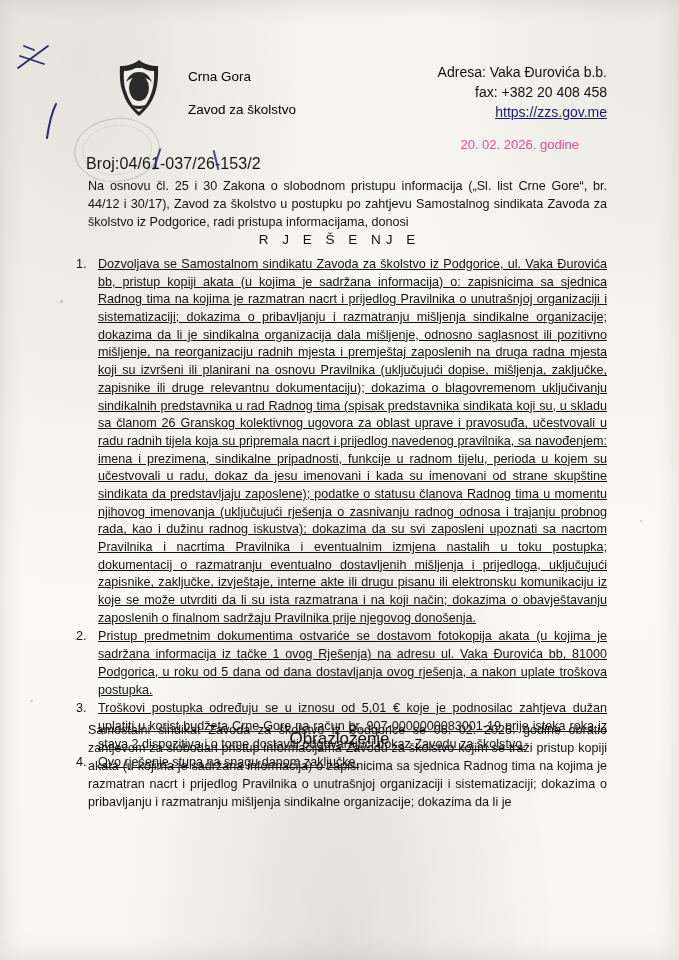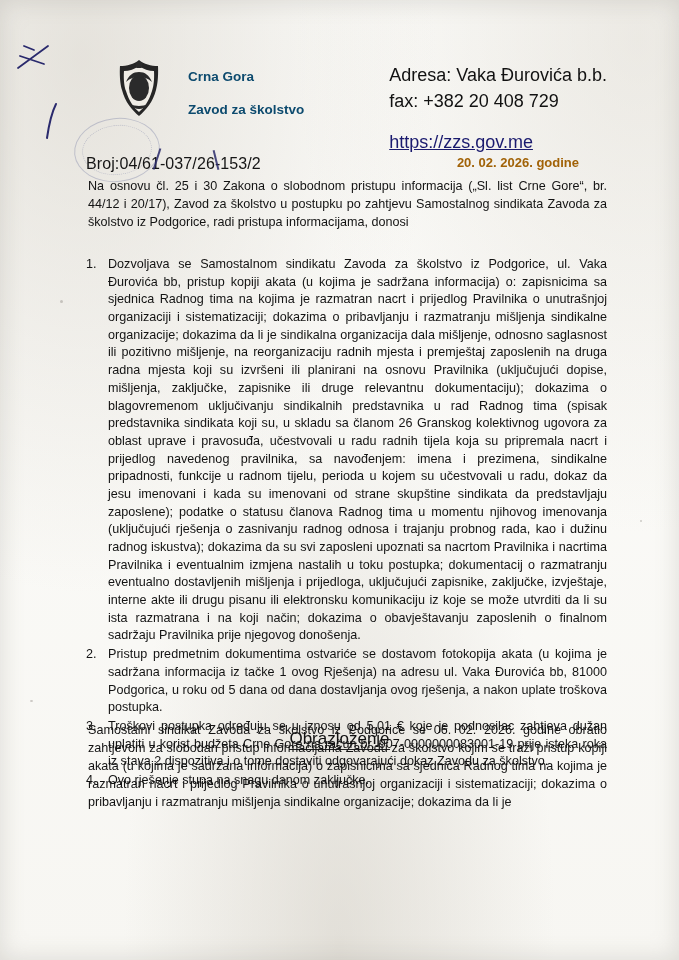--- a/index.html
+++ b/index.html
@@ -48,38 +48,36 @@
     left: 108px;
     top: 0px;
     width: 62px;
     height: 76px;
   }
   .org-block {
     position: absolute;
     left: 188px;
     top: 12px;
     font-size: 13.5px;
-    color: #0c4a6e;
+    color: #000000;
     line-height: 1.1;
-    font-weight: bold;
   }
   .org-block .l1 { margin-bottom: 18px; }
   .addr-block {
     position: absolute;
     right: 72px;
     top: 5px;
-    text-align: left;
-    font-size: 18px;
+    text-align: right;
+    font-size: 14px;
     color: #111;
     line-height: 1.42;
   }
   .addr-block .link {
     color: #1a1a6e;
     text-decoration: underline;
-    margin-top: 16px;
   }
 
   
   .stamp {
     position: absolute;
     left: 74px;
     top: 118px;
     width: 84px;
     height: 62px;
     border-radius: 50%;
@@ -98,24 +96,23 @@
     position: absolute;
     left: 86px;
     top: 155px;
     font-size: 16px;
     color: #151515;
     letter-spacing: .1px;
   }
   .datum {
     position: absolute;
     right: 100px;
-    top: 155px;
+    top: 137px;
     font-size: 13px;
-    color: #a16207;
-    font-weight: bold;
+    color: #ec4899;
   }
   .pen-mark1 {
     position: absolute;
     left: 156px;
     top: 148px;
     width: 2px;
     height: 22px;
     background: #2b2b6b;
     transform: rotate(18deg);
     opacity: .85;
@@ -160,26 +157,27 @@
     position: absolute;
     left: 0; right: 0;
     top: 232px;
     text-align: center;
     font-size: 13.5px;
     letter-spacing: 5px;
     color: #111;
   }
   .ol-wrap {
     position: absolute;
-    left: 82px;
+    left: 72px;
     right: 72px;
     top: 256px;
     font-size: 12.6px;
     line-height: 1.405;
     color: #131313;
+    text-decoration: underline;
   }
   ol.items {
     margin: 0;
     padding: 0;
     list-style: none;
     counter-reset: item;
   }
   ol.items > li {
     position: relative;
     padding-left: 26px;
@@ -247,33 +245,34 @@
         <path d="M21 46 c3 3 7 5 10 5 c3 0 7 -2 10 -5 c-4 1 -7 2 -10 2 c-3 0 -6 -1 -10 -2z" fill="#2b2b2b"></path>
         <rect x="28" y="4" width="6" height="6" rx="1" fill="#2b2b2b"></rect>
       </g>
     </svg>
     <div class="org-block">
       <div class="l1">Crna Gora</div>
       <div class="l2">Zavod za školstvo</div>
     </div>
     <div class="addr-block">
       <div>Adresa: Vaka Đurovića b.b.</div>
-      <div>fax: +382 20 408 729</div>
+      <div>fax: +382 20 408 458</div>
       <div class="link">https://zzs.gov.me</div>
     </div>
   </div>
 
   <div class="stamp"></div>
   <div class="broj">Broj:04/61-037/26-153/2</div>
   <div class="pen-mark1"></div>
   <div class="pen-mark2"></div>
   <div class="datum">20. 02. 2026. godine</div>
 
-  <div class="intro">Na osnovu čl. 25 i 30 Zakona o slobodnom pristupu informacija („Sl. list Crne Gore“, br. 44/12 i 20/17), Zavod za školstvo u postupku po zahtjevu Samostalnog sindikata Zavoda za školstvo iz Podgorice, radi pristupa informacijama, donosi</div>
-
+  <div class="intro">Na osnovu čl. 25 i 30 Zakona o slobodnom pristupu informacija („Sl. list Crne Gore“, br. 44/12 i 30/17), Zavod za školstvo u postupku po zahtjevu Samostalnog sindikata Zavoda za školstvo iz Podgorice, radi pristupa informacijama, donosi</div>
+
+  <div class="title-rjesenje">R J E Š E NJ E</div>
 
   <div class="ol-wrap">
     <ol class="items">
       <li>Dozvoljava se Samostalnom sindikatu Zavoda za školstvo iz Podgorice, ul. Vaka Đurovića bb, pristup kopiji akata (u kojima je sadržana informacija) o: zapisnicima sa sjednica Radnog tima na kojima je razmatran nacrt i prijedlog Pravilnika o unutrašnjoj organizaciji i sistematizaciji; dokazima o pribavljanju i razmatranju mišljenja sindikalne organizacije; dokazima da li je sindikalna organizacija dala mišljenje, odnosno saglasnost ili pozitivno mišljenje, na reorganizaciju radnih mjesta i premještaj zaposlenih na druga radna mjesta koji su izvršeni ili planirani na osnovu Pravilnika (uključujući dopise, mišljenja, zaključke, zapisnike ili druge relevantnu dokumentaciju); dokazima o blagovremenom uključivanju sindikalnih predstavnika u rad Radnog tima (spisak predstavnika sindikata koji su, u skladu sa članom 26 Granskog kolektivnog ugovora za oblast uprave i pravosuđa, učestvovali u radu radnih tijela koja su pripremala nacrt i prijedlog navedenog pravilnika, sa navođenjem: imena i prezimena, sindikalne pripadnosti, funkcije u radnom tijelu, perioda u kojem su učestvovali u radu, dokaz da jesu imenovani i kada su imenovani od strane skupštine sindikata da predstavljaju zaposlene); podatke o statusu članova Radnog tima u momentu njihovog imenovanja (uključujući rješenja o zasnivanju radnog odnosa i trajanju probnog rada, kao i dužinu radnog iskustva); dokazima da su svi zaposleni upoznati sa nacrtom Pravilnika i nacrtima Pravilnika i eventualnim izmjena nastalih u toku postupka; dokumentacij o razmatranju eventualno dostavljenih mišljenja i prijedloga, uključujući zapisnike, zaključke, izvještaje, interne akte ili drugu pisanu ili elektronsku komunikaciju iz koje se može utvrditi da li su ista razmatrana i na koji način; dokazima o obavještavanju zaposlenih o finalnom sadržaju Pravilnika prije njegovog donošenja.</li>
       <li>Pristup predmetnim dokumentima ostvariće se dostavom fotokopija akata (u kojima je sadržana informacija iz tačke 1 ovog Rješenja) na adresu ul. Vaka Đurovića bb, 81000 Podgorica, u roku od 5 dana od dana dostavljanja ovog rješenja, a nakon uplate troškova postupka.</li>
       <li>Troškovi postupka određuju se u iznosu od 5,01 € koje je podnosilac zahtjeva dužan uplatiti u korist budžeta Crne Gore na račun br. 907-0000000083001-19 prije isteka roka iz stava 2 dispozitiva i o tome dostaviti odgovarajući dokaz Zavodu za školstvo.</li>
       <li>Ovo rješenje stupa na snagu danom zaključke.</li>
     </ol>
   </div>
 

